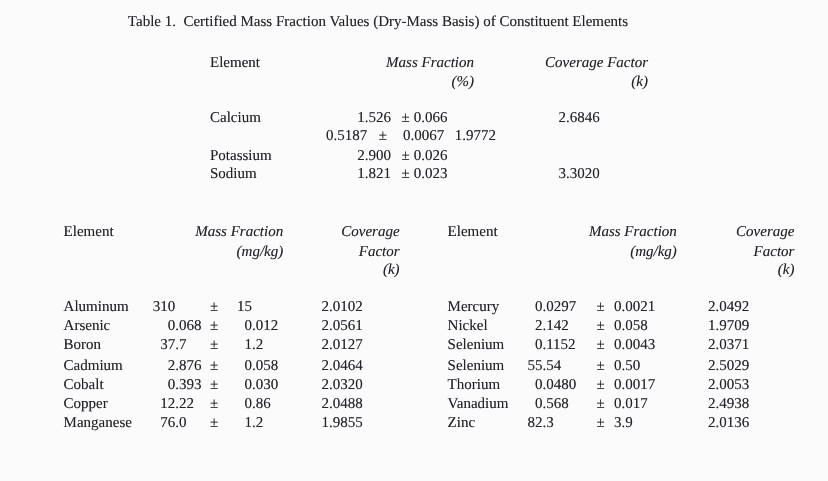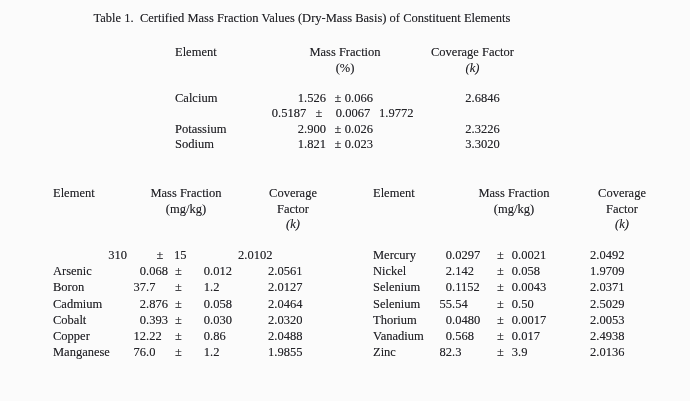--- a/index.html
+++ b/index.html
@@ -8,34 +8,34 @@
     background:var(--background,#fbfbfb);
     color:var(--text,#232327);
     font-family:"Liberation Serif","DejaVu Serif",serif;
     font-size:12.5px;
     position:relative;
     overflow:hidden;
   }
   .page { position:absolute; inset:0; text-shadow:0 0 .5px rgba(40,40,48,.45); }
 
   .doc-title {
-    position:absolute; top:11px; left:0; width:604px;
+    position:absolute; top:11px; left:13px; width:604px;
     text-align:center; white-space:pre; line-height:15.5px;
   }
 
   .tbl { position:absolute; }
   .tbl-a { left:175px; top:45px;  width:515px; height:110px; }
   .tbl-b { left:53px;  top:186px; width:320px; height:180px; }
   .tbl-c { left:373px; top:186px; width:317px; height:180px; }
 
   .th { position:absolute; top:0; line-height:15.5px; }
-  .th div { text-align:center; }
+  .th div { text-align:right;font-style:italic; }
   .th-el { left:0; text-align:left; }
   .tbl-a .th-mf  { left:120px; width:100px; }
-  .tbl-a .th-cov { left:240px; width:115px; }
+  .tbl-a .th-cov { left:250px; width:115px; }
   .tbl-b .th-mf  { left:83px;  width:100px; }
   .tbl-b .th-cov { left:200px; width:80px;  }
   .tbl-c .th-mf  { left:91px;  width:100px; }
   .tbl-c .th-cov { left:209px; width:80px;  }
   .kl { font-style:italic; }
 
   .rows { position:absolute; left:0; }
   .tbl-a .rows { top:46px; }
   .tbl-b .rows, .tbl-c .rows { top:61px; }
 
@@ -88,21 +88,20 @@
           <span class="td uf">.0067</span>
           <span class="td k">1.9772</span>
         </div>
         <div class="tr">
           <span class="td el">Potassium</span>
           <span class="td vi">2</span>
           <span class="td vf">.900</span>
           <span class="td pm">±</span>
           <span class="td ui">0</span>
           <span class="td uf">.026</span>
-          <span class="td k">2.3226</span>
         </div>
         <div class="tr">
           <span class="td el">Sodium</span>
           <span class="td vi">1</span>
           <span class="td vf">.821</span>
           <span class="td pm">±</span>
           <span class="td ui">0</span>
           <span class="td uf">.023</span>
           <span class="td k">3.3020</span>
         </div>
@@ -115,20 +114,21 @@
       <div>Mass Fraction</div>
       <div>(mg/kg)</div>
     </div>
     <div class="th th-cov">
       <div>Coverage</div>
       <div>Factor</div>
       <div class="kl">(k)</div>
     </div>
     <div class="rows">
         <div class="tr">
+          <span class="td el">Aluminum</span>
           <span class="td vi">310</span>
           <span class="td vf"></span>
           <span class="td pm">±</span>
           <span class="td ui">15</span>
           <span class="td uf"></span>
           <span class="td k">2.0102</span>
         </div>
         <div class="tr">
           <span class="td el">Arsenic</span>
           <span class="td vi">0</span>

